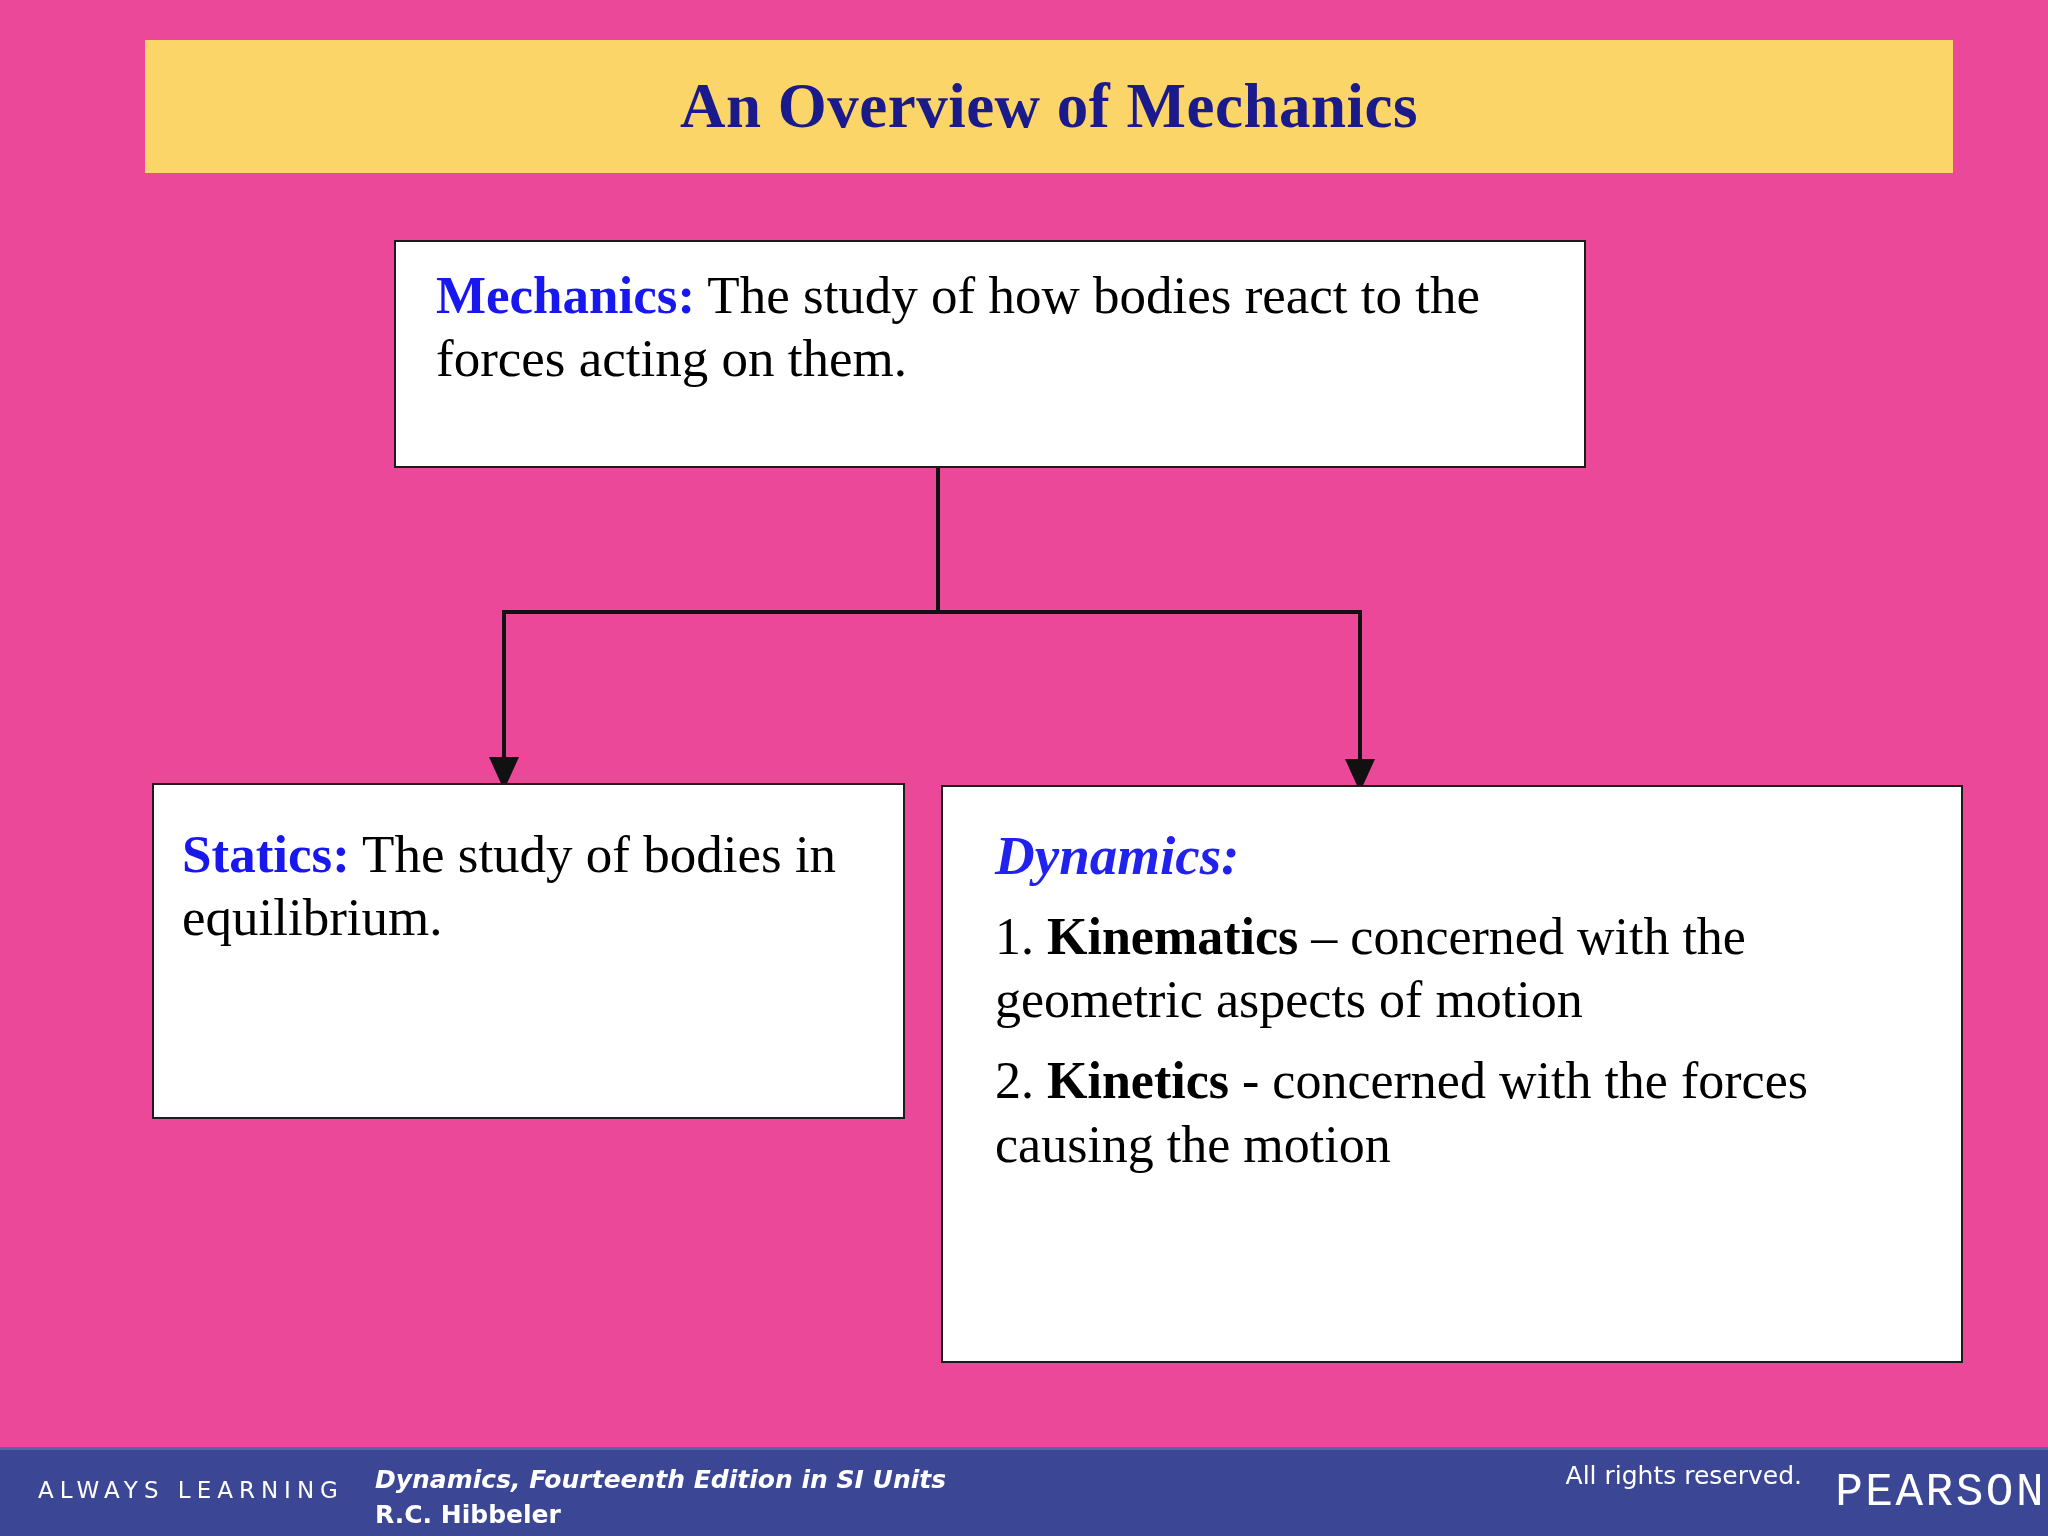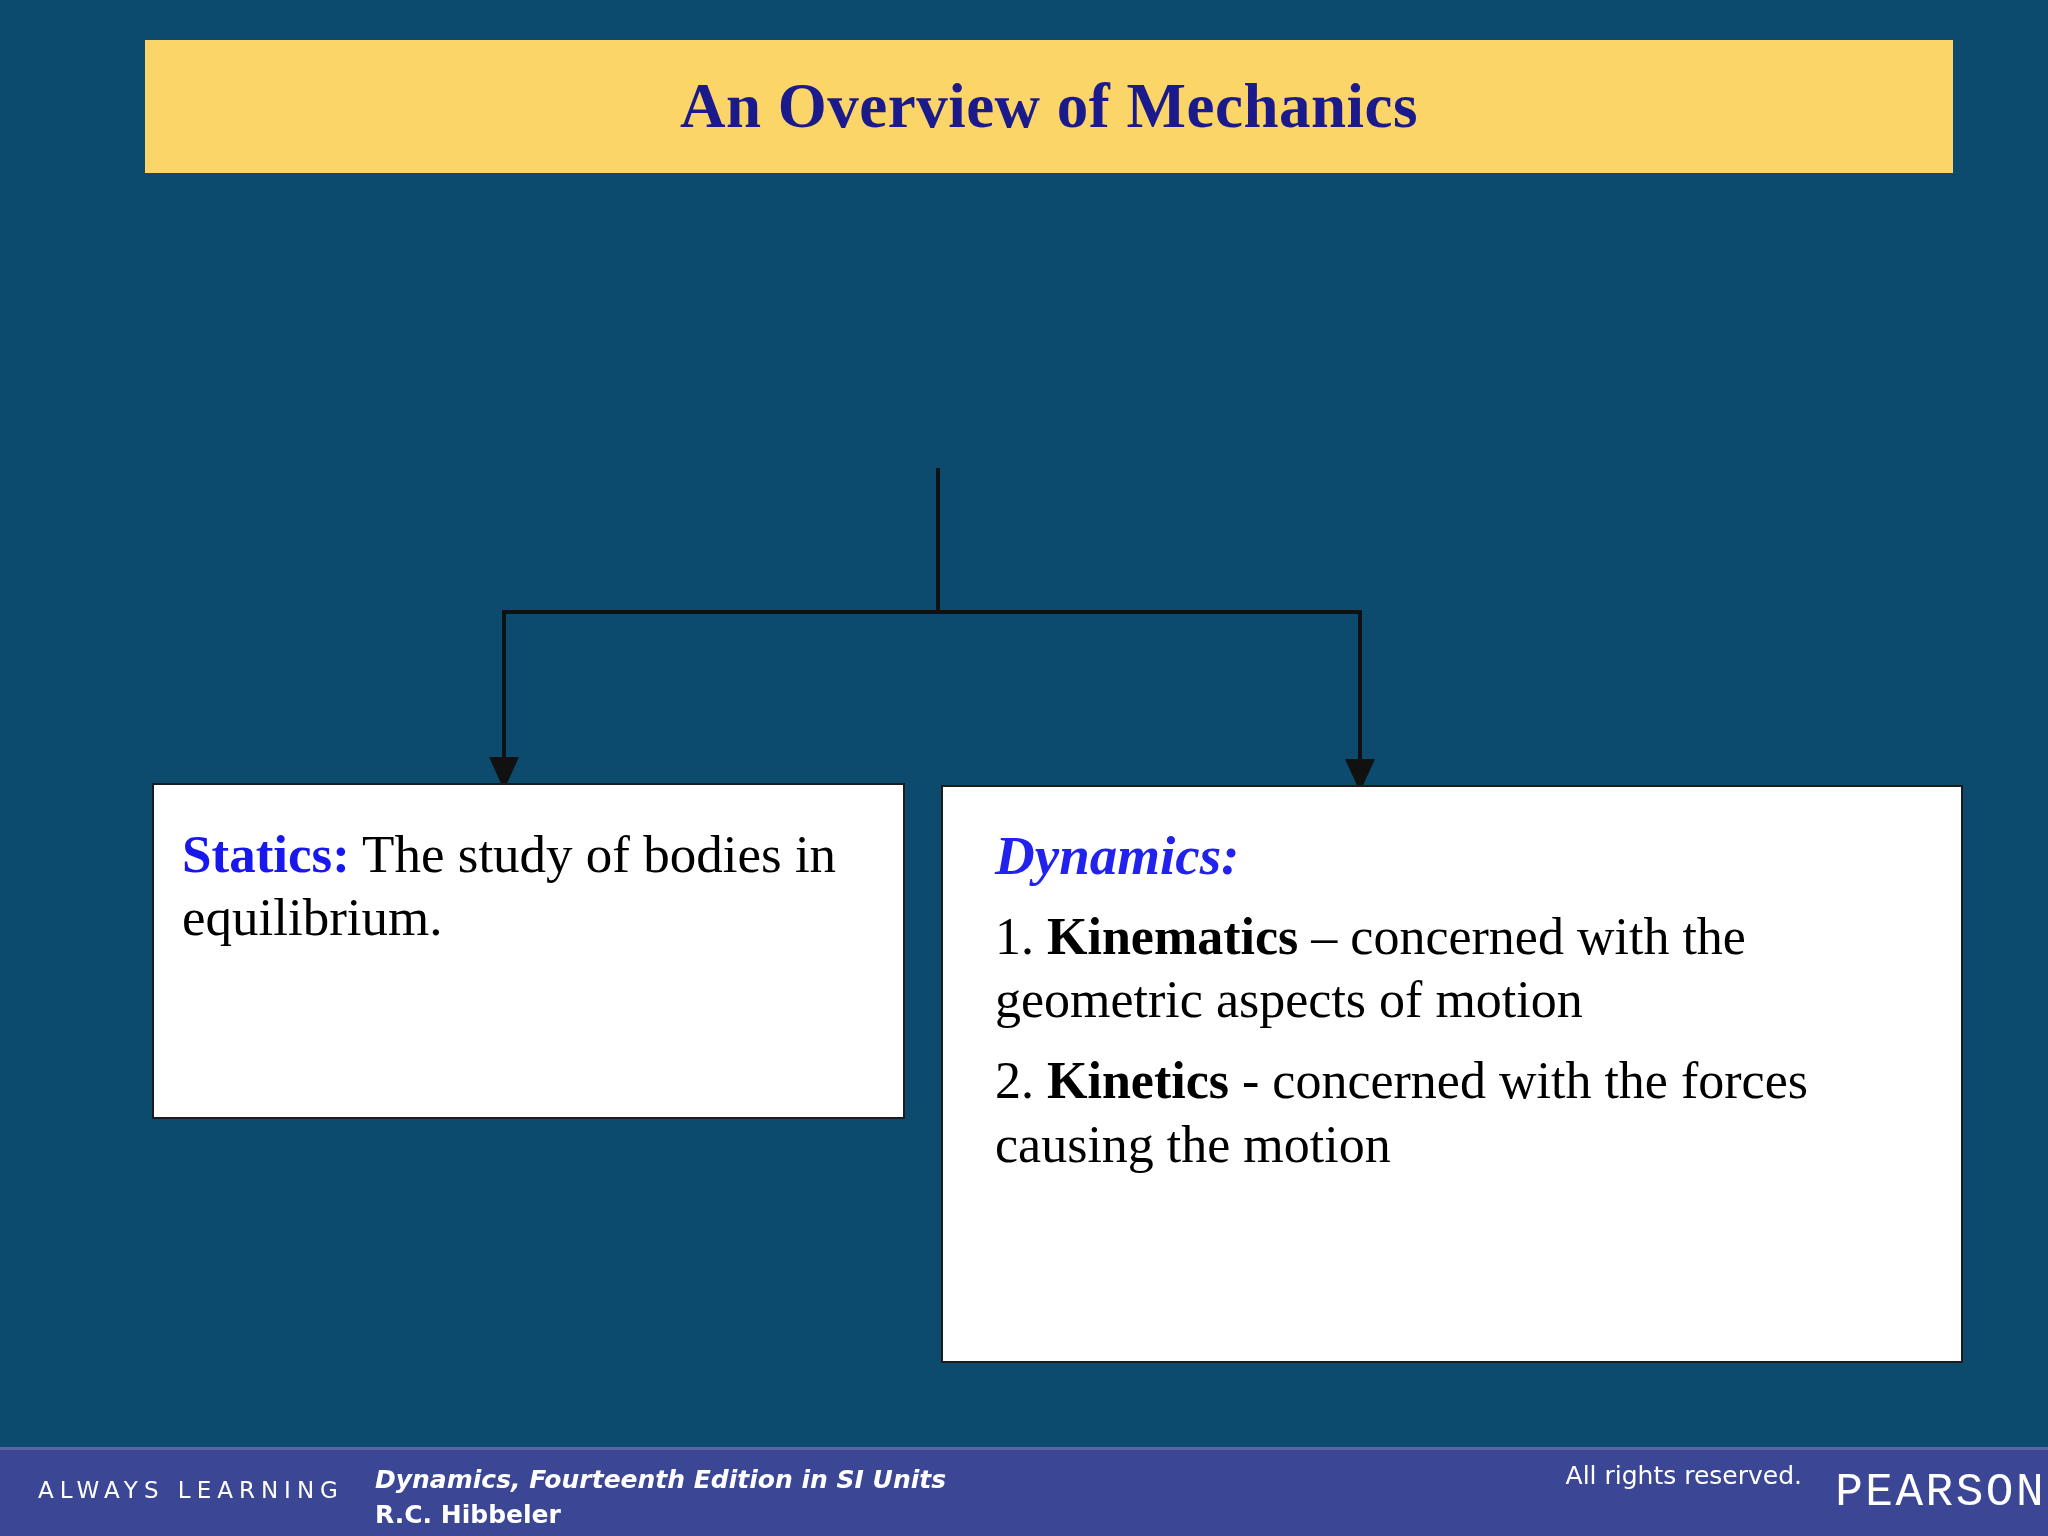--- a/index.html
+++ b/index.html
@@ -14,21 +14,21 @@
     font-family: "Liberation Serif", serif;
     position: relative;
   }
 
   
   #slide {
     position: absolute;
     left: 0; top: 0;
     width: 2048px;
     height: 1536px;
-    background: #0c4a6e;
+    background: #ec4899;
   }
 
   
   #title-banner {
     position: absolute;
     left: 145px;
     top: 40px;
     width: 1808px;
     height: 133px;
     background: #fbd567;
@@ -218,20 +218,25 @@
 
     <line x1="502" y1="612" x2="1362" y2="612" stroke="#111111" stroke-width="4"></line>
 
     <line x1="504" y1="612" x2="504" y2="768" stroke="#111111" stroke-width="4"></line>
     <polygon points="504,790 489,757 519,757" fill="#111111"></polygon>
 
     <line x1="1360" y1="612" x2="1360" y2="768" stroke="#111111" stroke-width="4"></line>
     <polygon points="1360,792 1345,759 1375,759" fill="#111111"></polygon>
   </svg>
 
+  <div id="mechanics-box" class="flow-box">
+    <div id="mechanics-text">
+      <span class="blue-label">Mechanics:</span><span> The study of how bodies react to the forces acting on them.</span>
+    </div>
+  </div>
 
   <div id="statics-box" class="flow-box">
     <div id="statics-text">
       <span class="blue-label">Statics:</span><span> The study of bodies in equilibrium.</span>
     </div>
   </div>
 
   <div id="dynamics-box" class="flow-box">
     <div id="dynamics-inner">
       <div id="dynamics-heading">Dynamics:</div>

